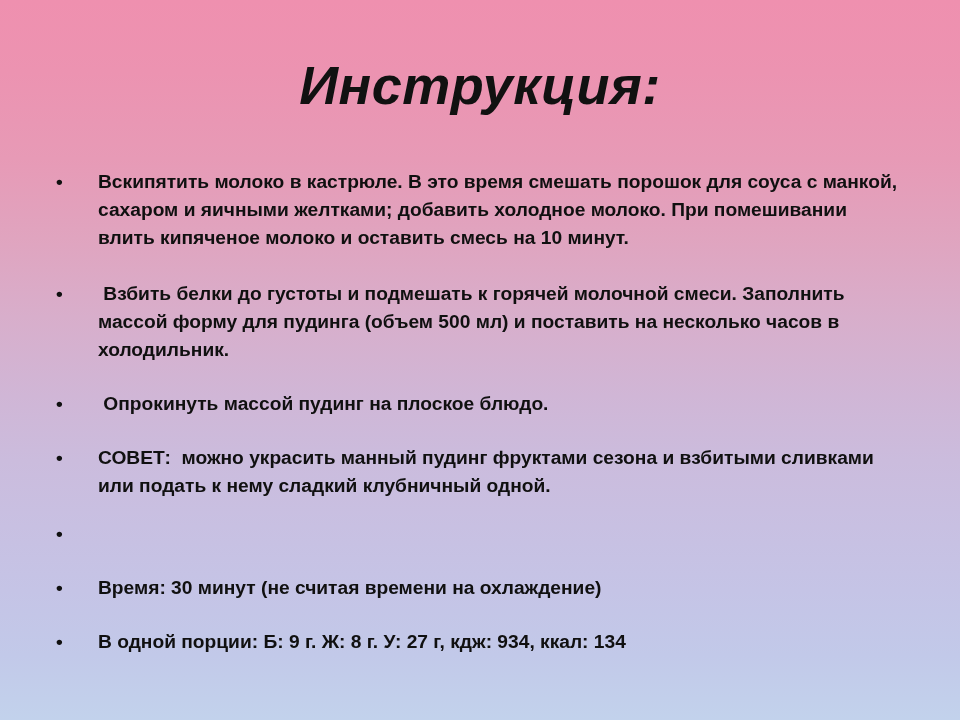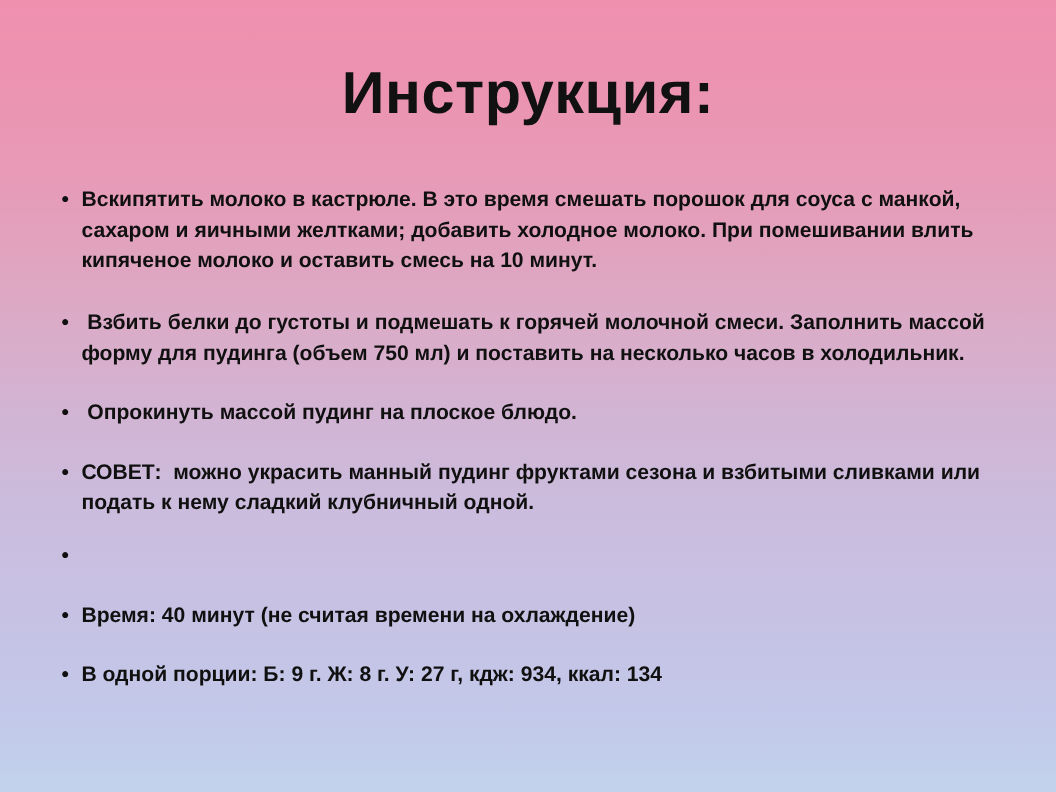--- a/index.html
+++ b/index.html
@@ -36,20 +36,21 @@
   
   #slide-title {
     position: absolute;
     top: 54px;
     left: 0;
     width: 960px;
     text-align: center;
     font-size: 54px;
     line-height: 62px;
     font-weight: bold;
+    font-style: italic;
     color: #111111;
     letter-spacing: 0.5px;
     white-space: nowrap;
   }
 
   
   #body-list {
     position: absolute;
     top: 168px;
     left: 48px;
@@ -74,20 +75,21 @@
     width: 14px;
     font-size: 19.2px;
     line-height: 28px;
     color: #101010;
     text-align: left;
   }
 
   .bullet-item .btext {
     display: block;
     white-space: pre-wrap;
+    margin-left: 24px;
   }
 
   
   .bullet-item.b0 { margin-bottom: 28px; }
   .bullet-item.b1 { margin-bottom: 26px; }
   .bullet-item.b2 { margin-bottom: 26px; }
   .bullet-item.b3 { margin-bottom: 20px; }
   .bullet-item.b4 { margin-bottom: 26px; min-height: 28px; }
   .bullet-item.b5 { margin-bottom: 26px; }
   .bullet-item.b6 { margin-bottom: 0; }
@@ -101,41 +103,41 @@
 
   <div id="body-list">
 
     <div class="bullet-item b0">
       <span class="marker">•</span>
       <span class="btext">Вскипятить молоко в кастрюле. В это время смешать порошок для соуса с манкой, сахаром и яичными желтками; добавить холодное молоко. При помешивании влить кипяченое молоко и оставить смесь на 10 минут.</span>
     </div>
 
     <div class="bullet-item b1">
       <span class="marker">•</span>
-      <span class="btext"> Взбить белки до густоты и подмешать к горячей молочной смеси. Заполнить массой форму для пудинга (объем 750 мл) и поставить на несколько часов в холодильник.</span>
+      <span class="btext"> Взбить белки до густоты и подмешать к горячей молочной смеси. Заполнить массой форму для пудинга (объем 500 мл) и поставить на несколько часов в холодильник.</span>
     </div>
 
     <div class="bullet-item b2">
       <span class="marker">•</span>
       <span class="btext"> Опрокинуть массой пудинг на плоское блюдо.</span>
     </div>
 
     <div class="bullet-item b3">
       <span class="marker">•</span>
       <span class="btext">СОВЕТ:  можно украсить манный пудинг фруктами сезона и взбитыми сливками или подать к нему сладкий клубничный одной.</span>
     </div>
 
     <div class="bullet-item b4">
       <span class="marker">•</span>
       <span class="btext"></span>
     </div>
 
     <div class="bullet-item b5">
       <span class="marker">•</span>
-      <span class="btext">Время: 40 минут (не считая времени на охлаждение)</span>
+      <span class="btext">Время: 30 минут (не считая времени на охлаждение)</span>
     </div>
 
     <div class="bullet-item b6">
       <span class="marker">•</span>
       <span class="btext">В одной порции: Б: 9 г. Ж: 8 г. У: 27 г, кдж: 934, ккал: 134</span>
     </div>
 
   </div>
 </div>
 

